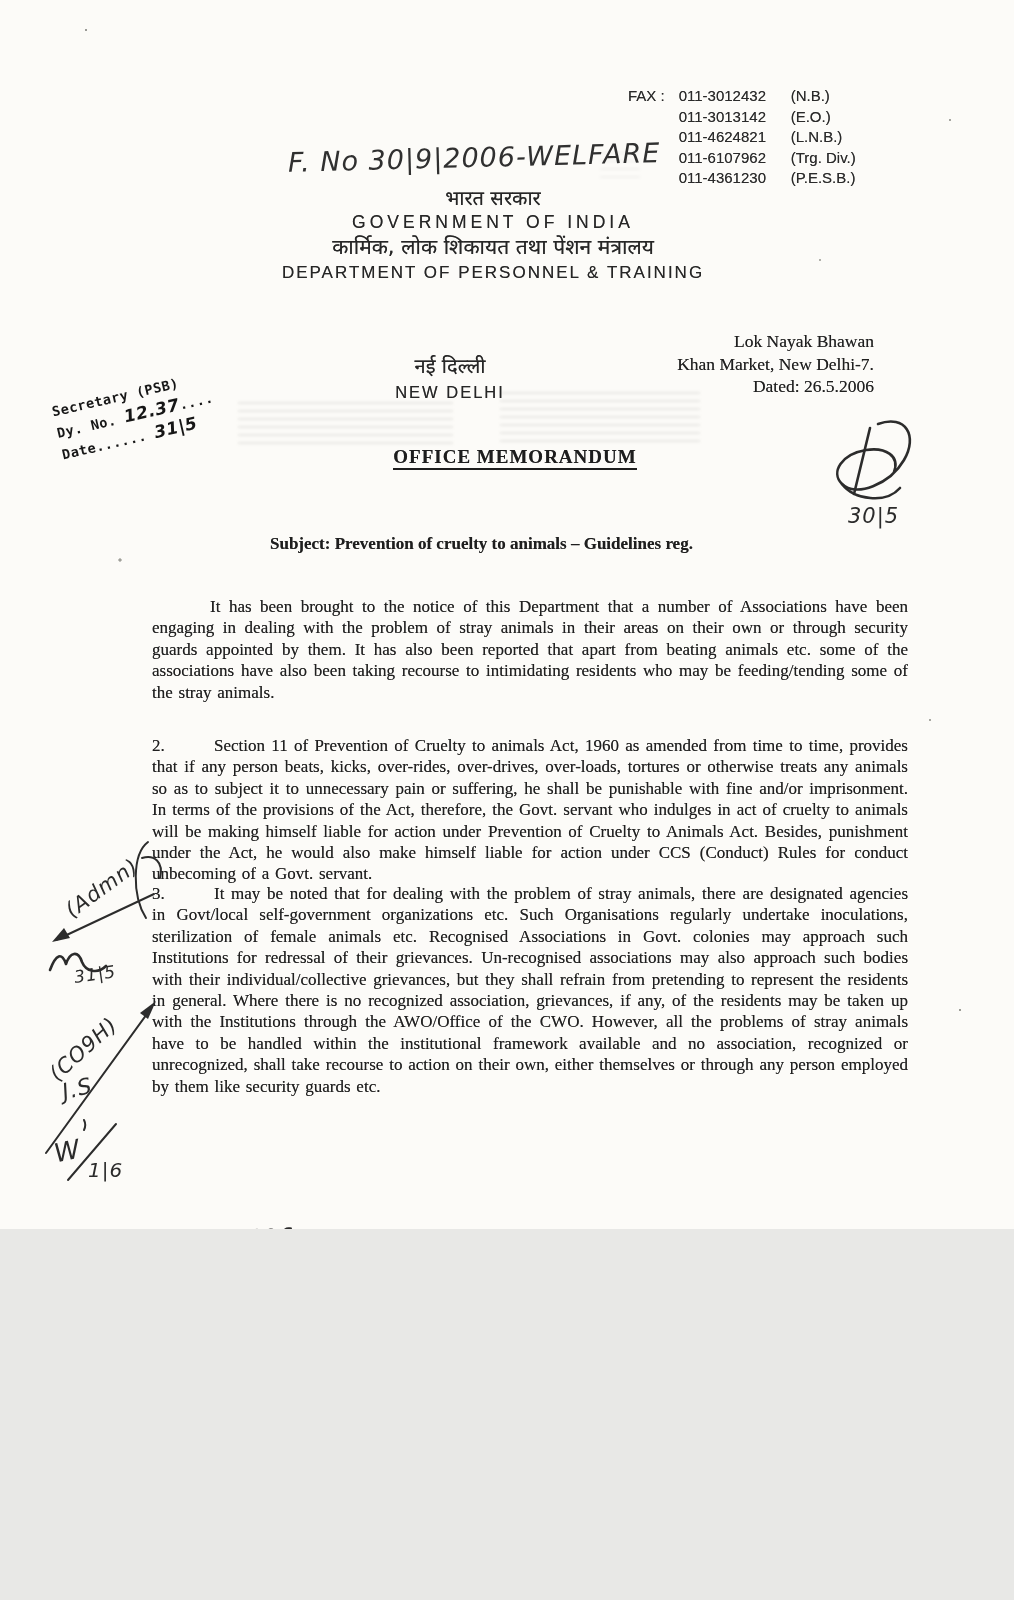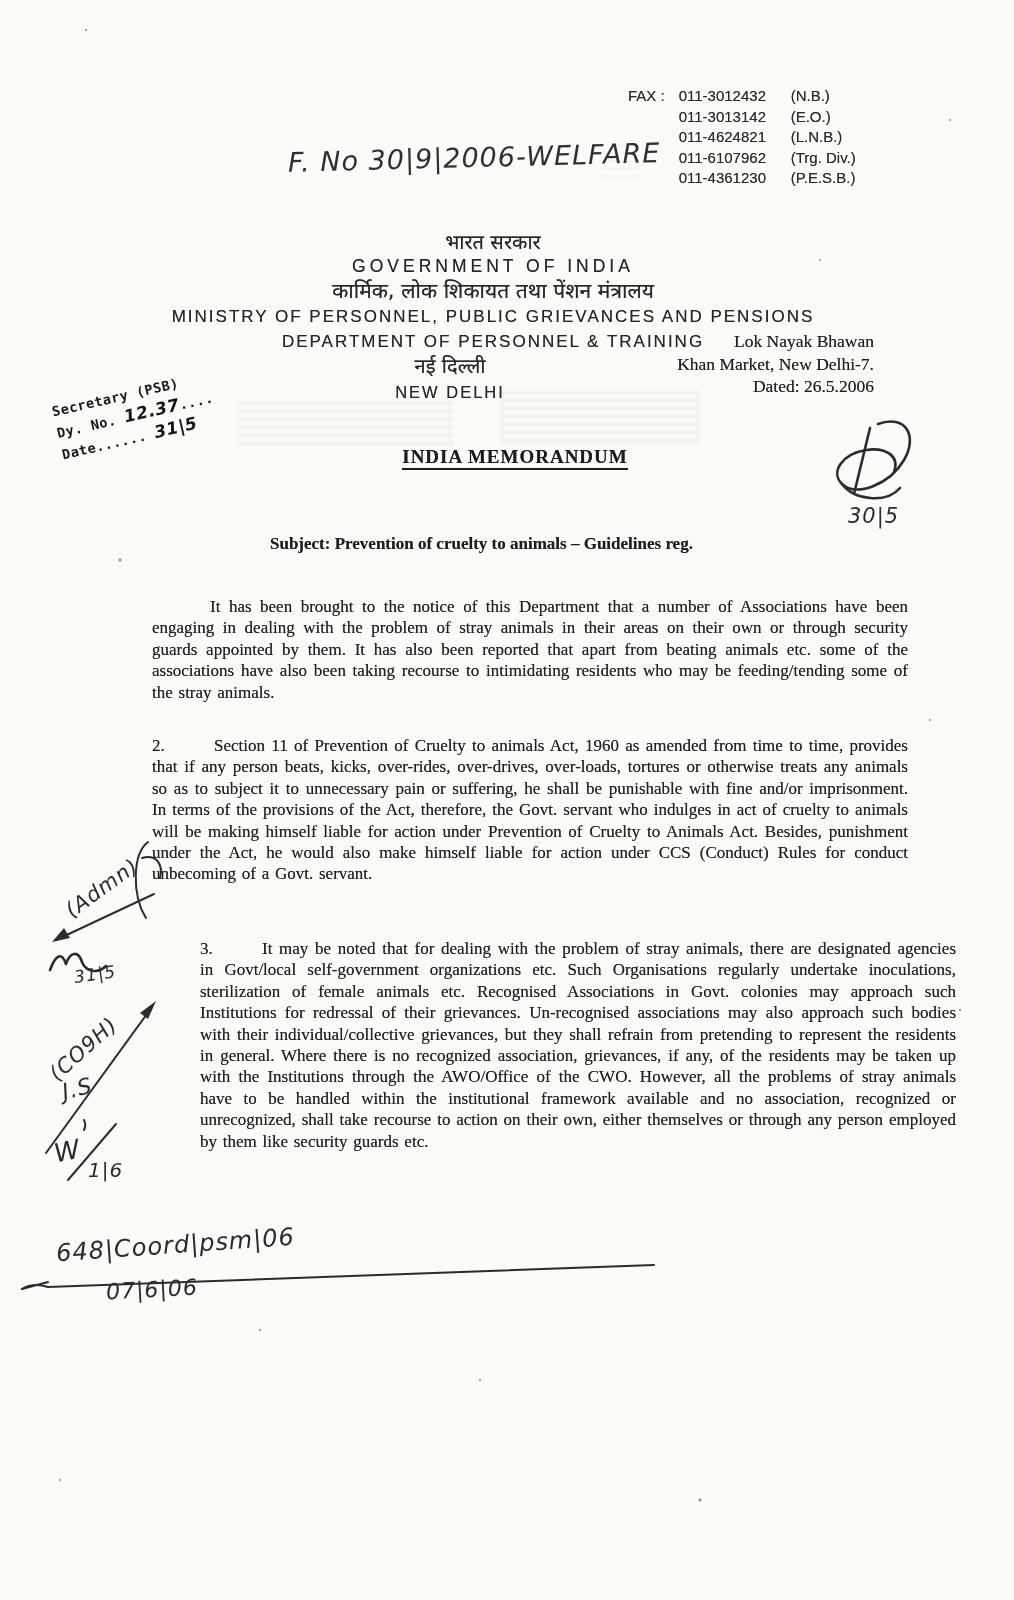--- a/index.html
+++ b/index.html
@@ -1,17 +1,17 @@
 <!DOCTYPE html>
 <html><head>
 <meta charset="utf-8">
 <style>
   html,body{margin:0;padding:0;background:#e8e8e6;}
   .page{
-    position:relative; width:1014px; height:1600px; margin:0 auto;
+    position:relative; width:1014px; height:1229px; margin:0 auto;
     background-color:#fcfbf8;
     background-image:
       radial-gradient(circle 1.4px at 86px 30px, #9a9a96 98%, transparent),
       radial-gradient(circle 1.2px at 950px 120px, #a5a5a0 98%, transparent),
       radial-gradient(circle 1.6px at 120px 560px, #a0a09a 98%, transparent),
       radial-gradient(circle 1.2px at 930px 720px, #a8a8a2 98%, transparent),
       radial-gradient(circle 1.5px at 960px 1010px, #9c9c96 98%, transparent),
       radial-gradient(circle 1.3px at 480px 1380px, #aaaaa4 98%, transparent),
       radial-gradient(circle 1.6px at 700px 1500px, #a2a29c 98%, transparent),
       radial-gradient(circle 1.2px at 60px 1480px, #a6a6a0 98%, transparent),
@@ -33,21 +33,21 @@
 
   
   .fax-block{left:628px; top:86px; display:flex; gap:14px; font-size:15px; line-height:20.5px; color:#2a2a2a;}
   .fax-lines .fax-line{display:flex; gap:10px;}
   .fax-num{min-width:102px;}
 
   
   .fileno{left:288px; top:142px; font-size:27px; transform:rotate(-1.5deg); color:#303030;}
 
   
-  .letterhead{left:113px; top:186px; width:760px; text-align:center; color:#262626;margin-top:44px;}
+  .letterhead{left:113px; top:186px; width:760px; text-align:center; color:#262626;}
   .lh-hi-small{font-size:20px; line-height:24px; font-family:"DejaVu Sans", sans-serif;}
   .lh-en-govt{font-size:17.5px; letter-spacing:4px; line-height:24px;}
   .lh-hi{font-size:21px; line-height:26px; font-family:"DejaVu Sans", sans-serif;}
   .lh-en{font-size:17px; letter-spacing:2px; line-height:25px;}
   .city-block{left:320px; top:354px; width:260px; text-align:center; color:#262626;}
   .city-hi{font-size:20px; font-family:"DejaVu Sans", sans-serif; line-height:24px;}
   .city-en{font-size:16.5px; letter-spacing:2px; line-height:24px; margin-top:2px;}
 
   
   .addr{right:140px; top:330px; text-align:right; font-size:17.5px; line-height:22.5px; color:#1f1f1f;}
@@ -64,21 +64,21 @@
 
   
   .subject{left:270px; top:534px; font-size:17px; font-weight:bold; color:#1e1e1e;}
 
   
   .para{left:152px; width:756px; font-size:17px; line-height:21.4px;
         text-align:justify; word-spacing:1.5px; color:#202020;}
   .para .pnum{display:inline-block; width:62px;}
   .p1{top:596px; text-indent:58px;}
   .p2{top:735px;}
-  .p3{top:938px;margin-left:48px;}
+  .p3{top:883px;}
 
   
   .smudge{
     background:repeating-linear-gradient(0deg, rgba(110,110,105,.28) 0 2px, transparent 2px 8px);
     filter:blur(1.6px); opacity:.5;
   }
 
   svg{display:block; overflow:visible;}
   .ink{stroke:#2c2c2c; stroke-width:2.6; fill:none; stroke-linecap:round; stroke-linejoin:round;}
   .ink-thin{stroke:#2c2c2c; stroke-width:2; fill:none; stroke-linecap:round;}
@@ -114,21 +114,20 @@
       </div>
     </div>
   </div>
 
   <div class="abs fileno hand">F. No 30|9|2006-WELFARE</div>
 
   <div class="abs letterhead soft">
     <div class="lh-hi-small">भारत सरकार</div>
     <div class="lh-en-govt sans">GOVERNMENT OF INDIA</div>
     <div class="lh-hi">कार्मिक, लोक शिकायत तथा पेंशन मंत्रालय</div>
-    <div class="lh-en sans">MINISTRY OF PERSONNEL, PUBLIC GRIEVANCES AND PENSIONS</div>
     <div class="lh-en sans">DEPARTMENT OF PERSONNEL &amp; TRAINING</div>
   </div>
 
   <div class="abs city-block soft">
     <div class="city-hi">नई दिल्ली</div>
     <div class="city-en sans">NEW DELHI</div>
   </div>
 
   <div class="abs addr serif soft">
     <div>Lok Nayak Bhawan</div>
@@ -146,21 +145,21 @@
       <span>Date......</span>
       <span class="hand-val">31|5</span>
     </div>
   </div>
 
   <div class="abs smudge" style="left:238px; top:398px; width:215px; height:46px;"></div>
   <div class="abs smudge" style="left:500px; top:392px; width:200px; height:50px;"></div>
   <div class="abs smudge" style="left:600px; top:148px; width:40px; height:30px; opacity:.25;"></div>
 
   <div class="abs memo-title serif soft">
-    <span>INDIA MEMORANDUM</span>
+    <span>OFFICE MEMORANDUM</span>
   </div>
 
   <div class="abs" style="left:812px; top:412px; width:130px; height:130px;">
     <svg width="130" height="130" viewBox="0 0 130 130">
       <path class="ink" d="M 66,12 C 94,2 106,24 92,48 C 78,72 44,86 30,72 C 18,60 30,42 54,38 C 74,35 88,44 82,60"></path>
       <path class="ink" d="M 58,16 L 42,82"></path>
       <path class="ink" d="M 30,72 C 42,88 74,92 88,76"></path>
     </svg>
     <span class="hand" style="position:absolute; left:36px; top:92px; font-size:21px;">30|5</span>
   </div>

